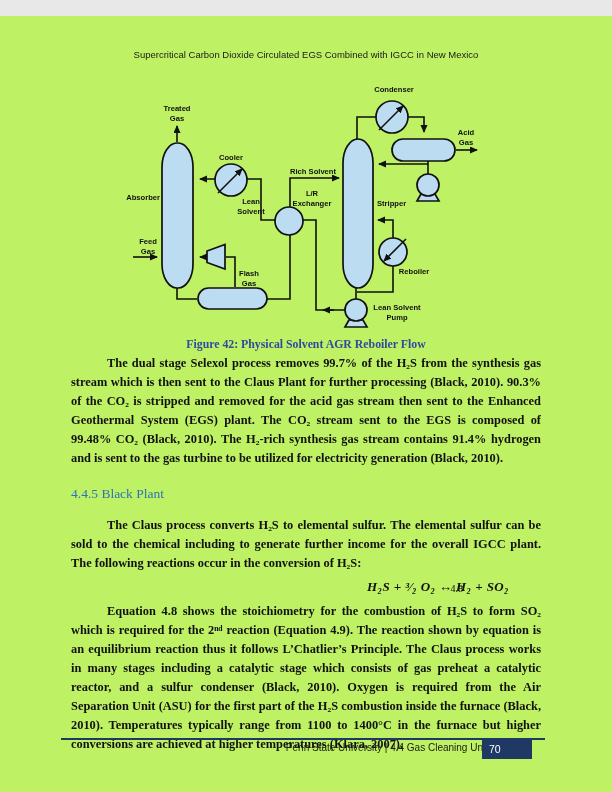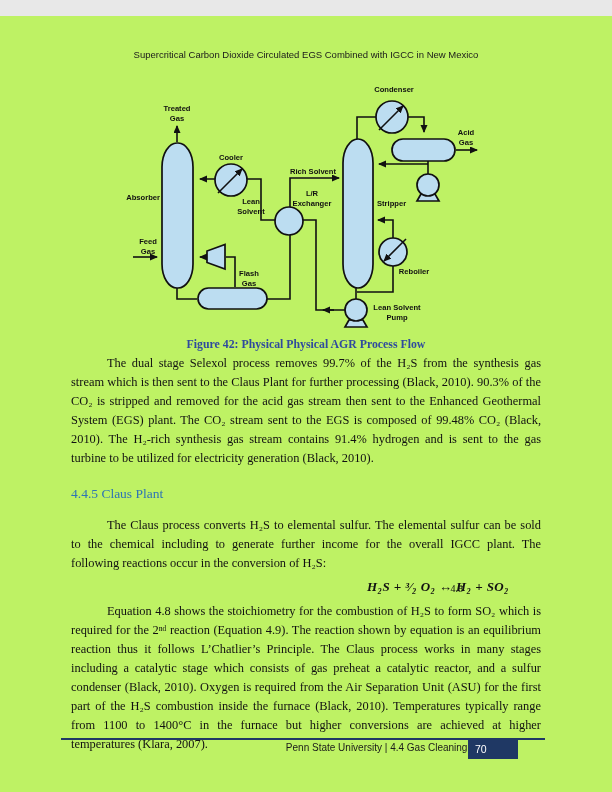--- a/index.html
+++ b/index.html
@@ -10,35 +10,35 @@
   .diagram-wrap{position:absolute;top:58px;left:0;width:612px;height:262px;}
   .vessel{fill:var(--vessel-fill,#BCDDF1);stroke:var(--diagram-line,#111);stroke-width:1.7;}
   .pline{fill:none;stroke:var(--diagram-line,#111);stroke-width:1.6;}
   .dlabel{font-family:"Liberation Sans",sans-serif;font-size:7.6px;font-weight:bold;
         fill:#111;text-anchor:middle;}
   .dlabel.start{text-anchor:start;} .dlabel.end{text-anchor:end;}
   .fig-caption{position:absolute;top:321px;left:0;width:612px;text-align:center;
         font-weight:bold;font-size:11.8px;color:var(--caption-color,#2F4A9E);}
   .content{position:absolute;left:71px;top:338px;width:470px;font-size:12.4px;
         line-height:19px;text-align:justify;}
-  .content p{margin:0;text-indent:36px;}
+  .content p{margin:0;text-indent:36px;font-weight:bold;}
   .claus-heading{margin:17px 0 0 0;font-weight:normal;font-size:13.5px;line-height:18px;
         color:var(--heading-color,#2E74B5);text-align:left;}
   .p-after-heading{margin-top:13px !important;}
   .eq-row{position:relative;text-align:right;height:22px;font-family:"Liberation Serif",serif;}
   .eq-row.first{margin-top:4px;} .eq-row.second{margin-top:8px;}
   .eq-formula{font-weight:bold;font-style:italic;font-size:13px;position:relative;left:-32px;
         letter-spacing:0.4px;}
   .eq-number{position:absolute;right:78px;top:2px;font-size:10px;font-style:normal;}
   .p-after-eq{margin-top:3px !important;}
   .footer-rule{position:absolute;top:722px;left:61px;width:484px;height:2px;
         background:var(--footer-accent,#1F3864);}
   .footer-text{position:absolute;top:726px;right:124px;font-family:"Liberation Sans",sans-serif;
         font-size:10px;color:#1a1a1a;}
-  .page-num-box{position:absolute;top:723px;left:468px;width:50px;height:20px;
+  .page-num-box{position:absolute;top:723px;left:482px;width:50px;height:20px;
         background:var(--footer-accent,#1F3864);color:#fff;font-family:"Liberation Sans",sans-serif;
         font-size:10.5px;line-height:20px;padding-left:7px;box-sizing:border-box;}
 </style>
 </head>
 <body>
 
 <div class="page">
 
   <div class="doc-header">Supercritical Carbon Dioxide Circulated EGS Combined with IGCC in New Mexico</div>
 
@@ -104,25 +104,25 @@
         <text class="dlabel start" x="377" y="190">Stripper</text>
         <text class="dlabel" x="466" y="119">Acid</text>
         <text class="dlabel" x="466" y="129">Gas</text>
         <text class="dlabel" x="414" y="258">Reboiler</text>
         <text class="dlabel" x="397" y="294">Lean Solvent</text>
         <text class="dlabel" x="397" y="304">Pump</text>
       </g>
     </svg>
   </div>
 
-  <div class="fig-caption">Figure 42: Physical Physical AGR Process Flow</div>
+  <div class="fig-caption">Figure 42: Physical Solvent AGR Reboiler Flow</div>
 
   <div class="content">
     <p>The dual stage Selexol process removes 99.7% of the H₂S from the synthesis gas stream which is then sent to the Claus Plant for further processing (Black, 2010).  90.3% of the CO₂ is stripped and removed for the acid gas stream then sent to the Enhanced Geothermal System (EGS) plant.  The CO₂ stream sent to the EGS is composed of 99.48% CO₂ (Black, 2010).  The H₂-rich synthesis gas stream contains 91.4% hydrogen and is sent to the gas turbine to be utilized for electricity generation (Black, 2010).</p>
-    <h2 class="claus-heading">4.4.5 Claus Plant</h2>
+    <h2 class="claus-heading">4.4.5 Black Plant</h2>
     <p class="p-after-heading">The Claus process converts H₂S to elemental sulfur.  The elemental sulfur can be sold to the chemical including to generate further income for the overall IGCC plant.  The following reactions occur in the conversion of H₂S:</p>
 
     <div class="eq-row first">
       <span class="eq-formula">H₂S + ³⁄₂ O₂ ↔ H₂ + SO₂</span>
       <span class="eq-number">4.8</span>
     </div>
 
     <p class="p-after-eq">Equation 4.8 shows the stoichiometry for the combustion of H₂S to form SO₂ which is required for the 2ⁿᵈ reaction (Equation 4.9).  The reaction shown by equation is an equilibrium reaction thus it follows L’Chatlier’s Principle. The Claus process works in many stages including a catalytic stage which consists of gas preheat a catalytic reactor, and a sulfur condenser (Black, 2010). Oxygen is required from the Air Separation Unit (ASU) for the first part of the H₂S combustion inside the furnace (Black, 2010).  Temperatures typically range from 1100 to 1400°C in the furnace but higher conversions are achieved at higher temperatures (Klara, 2007).</p>
   </div>
 

